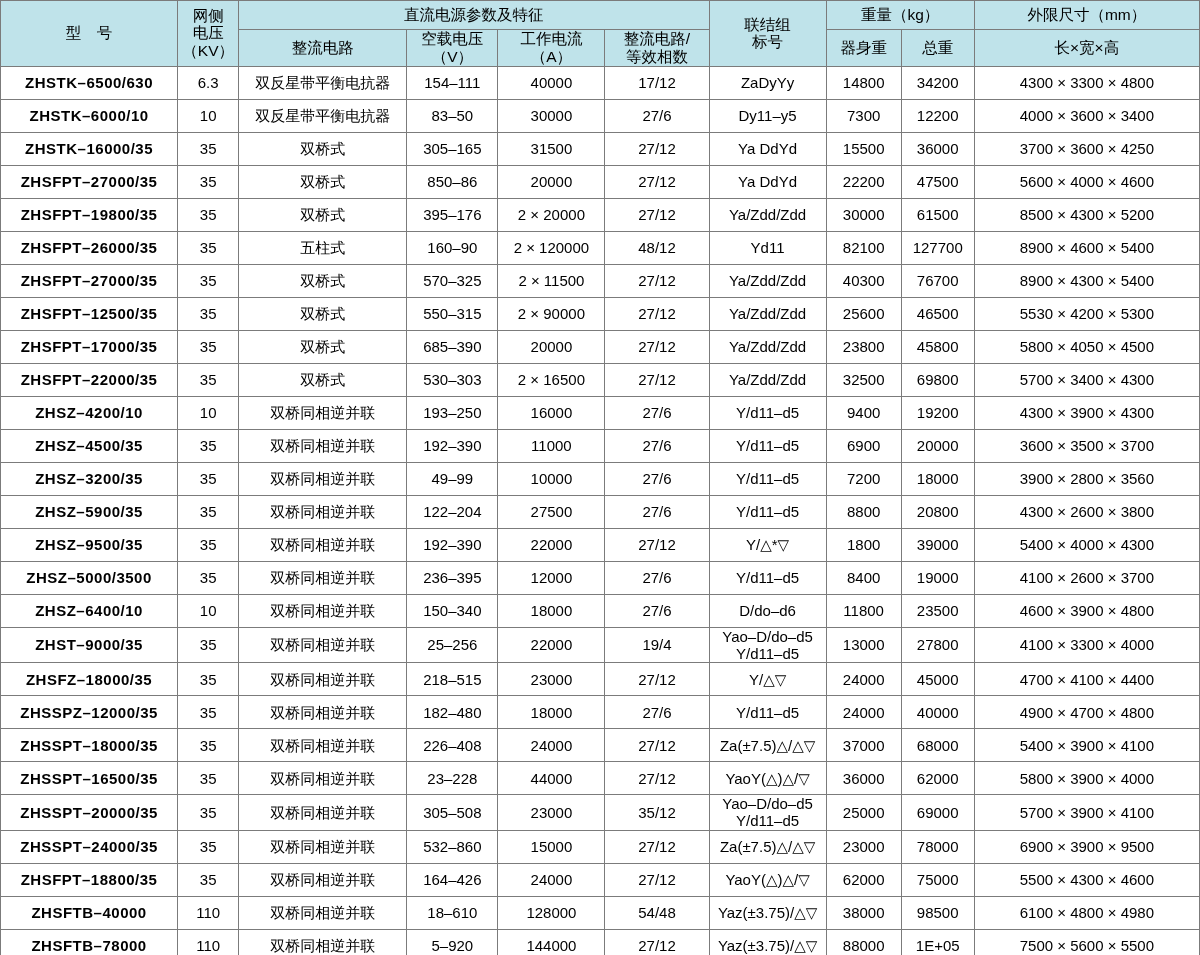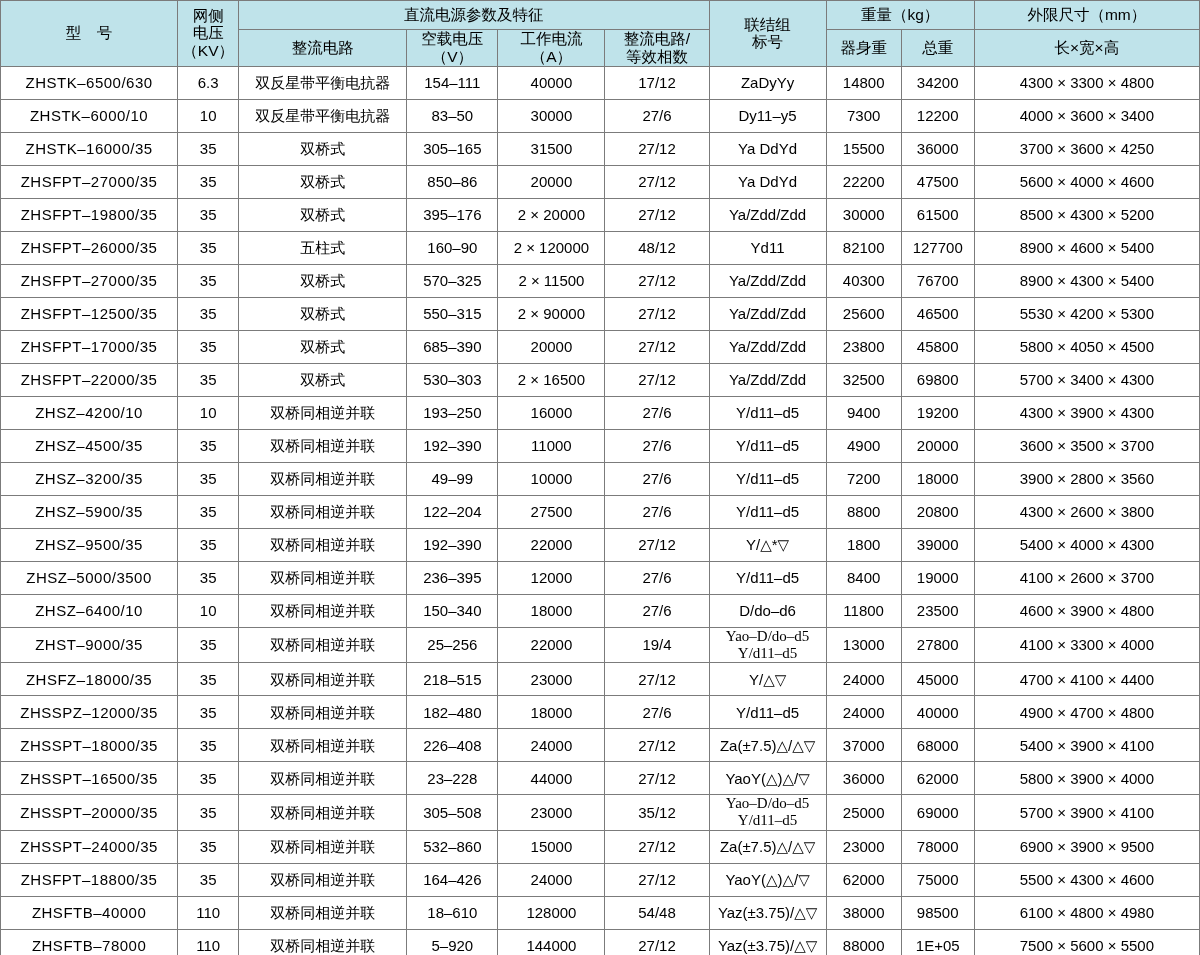--- a/index.html
+++ b/index.html
@@ -31,26 +31,25 @@
   }
   table.spec thead th {
     background: #bfe3ea;
     font-weight: normal;
     font-size: 15.5px;
   }
   table.spec tbody td {
     height: 32px;
     background: #ffffff;
   }
-  .model { letter-spacing: 0.5px; }
+  .model { letter-spacing: 0.5px; font-weight: bold; }
   .two-line {
     white-space: normal;
     line-height: 1.05;
     font-size: 13.5px;
-    font-family: Liberation Serif, serif;
   }
   .hdr-tall { height: 28px; }
   col.c0 { width: 177px; }
   col.c1 { width: 61px; }
   col.c2 { width: 168px; }
   col.c3 { width: 91px; }
   col.c4 { width: 107px; }
   col.c5 { width: 104px; }
   col.c6 { width: 117px; }
   col.c7 { width: 75px; }
@@ -243,21 +242,21 @@
         <td>4300 × 3900 × 4300</td>
       </tr>
       <tr>
         <td class="model">ZHSZ–4500/35</td>
         <td>35</td>
         <td>双桥同相逆并联</td>
         <td>192–390</td>
         <td>11000</td>
         <td>27/6</td>
         <td>Y/d11–d5</td>
-        <td>4900</td>
+        <td>6900</td>
         <td>20000</td>
         <td>3600 × 3500 × 3700</td>
       </tr>
       <tr>
         <td class="model">ZHSZ–3200/35</td>
         <td>35</td>
         <td>双桥同相逆并联</td>
         <td>49–99</td>
         <td>10000</td>
         <td>27/6</td>

